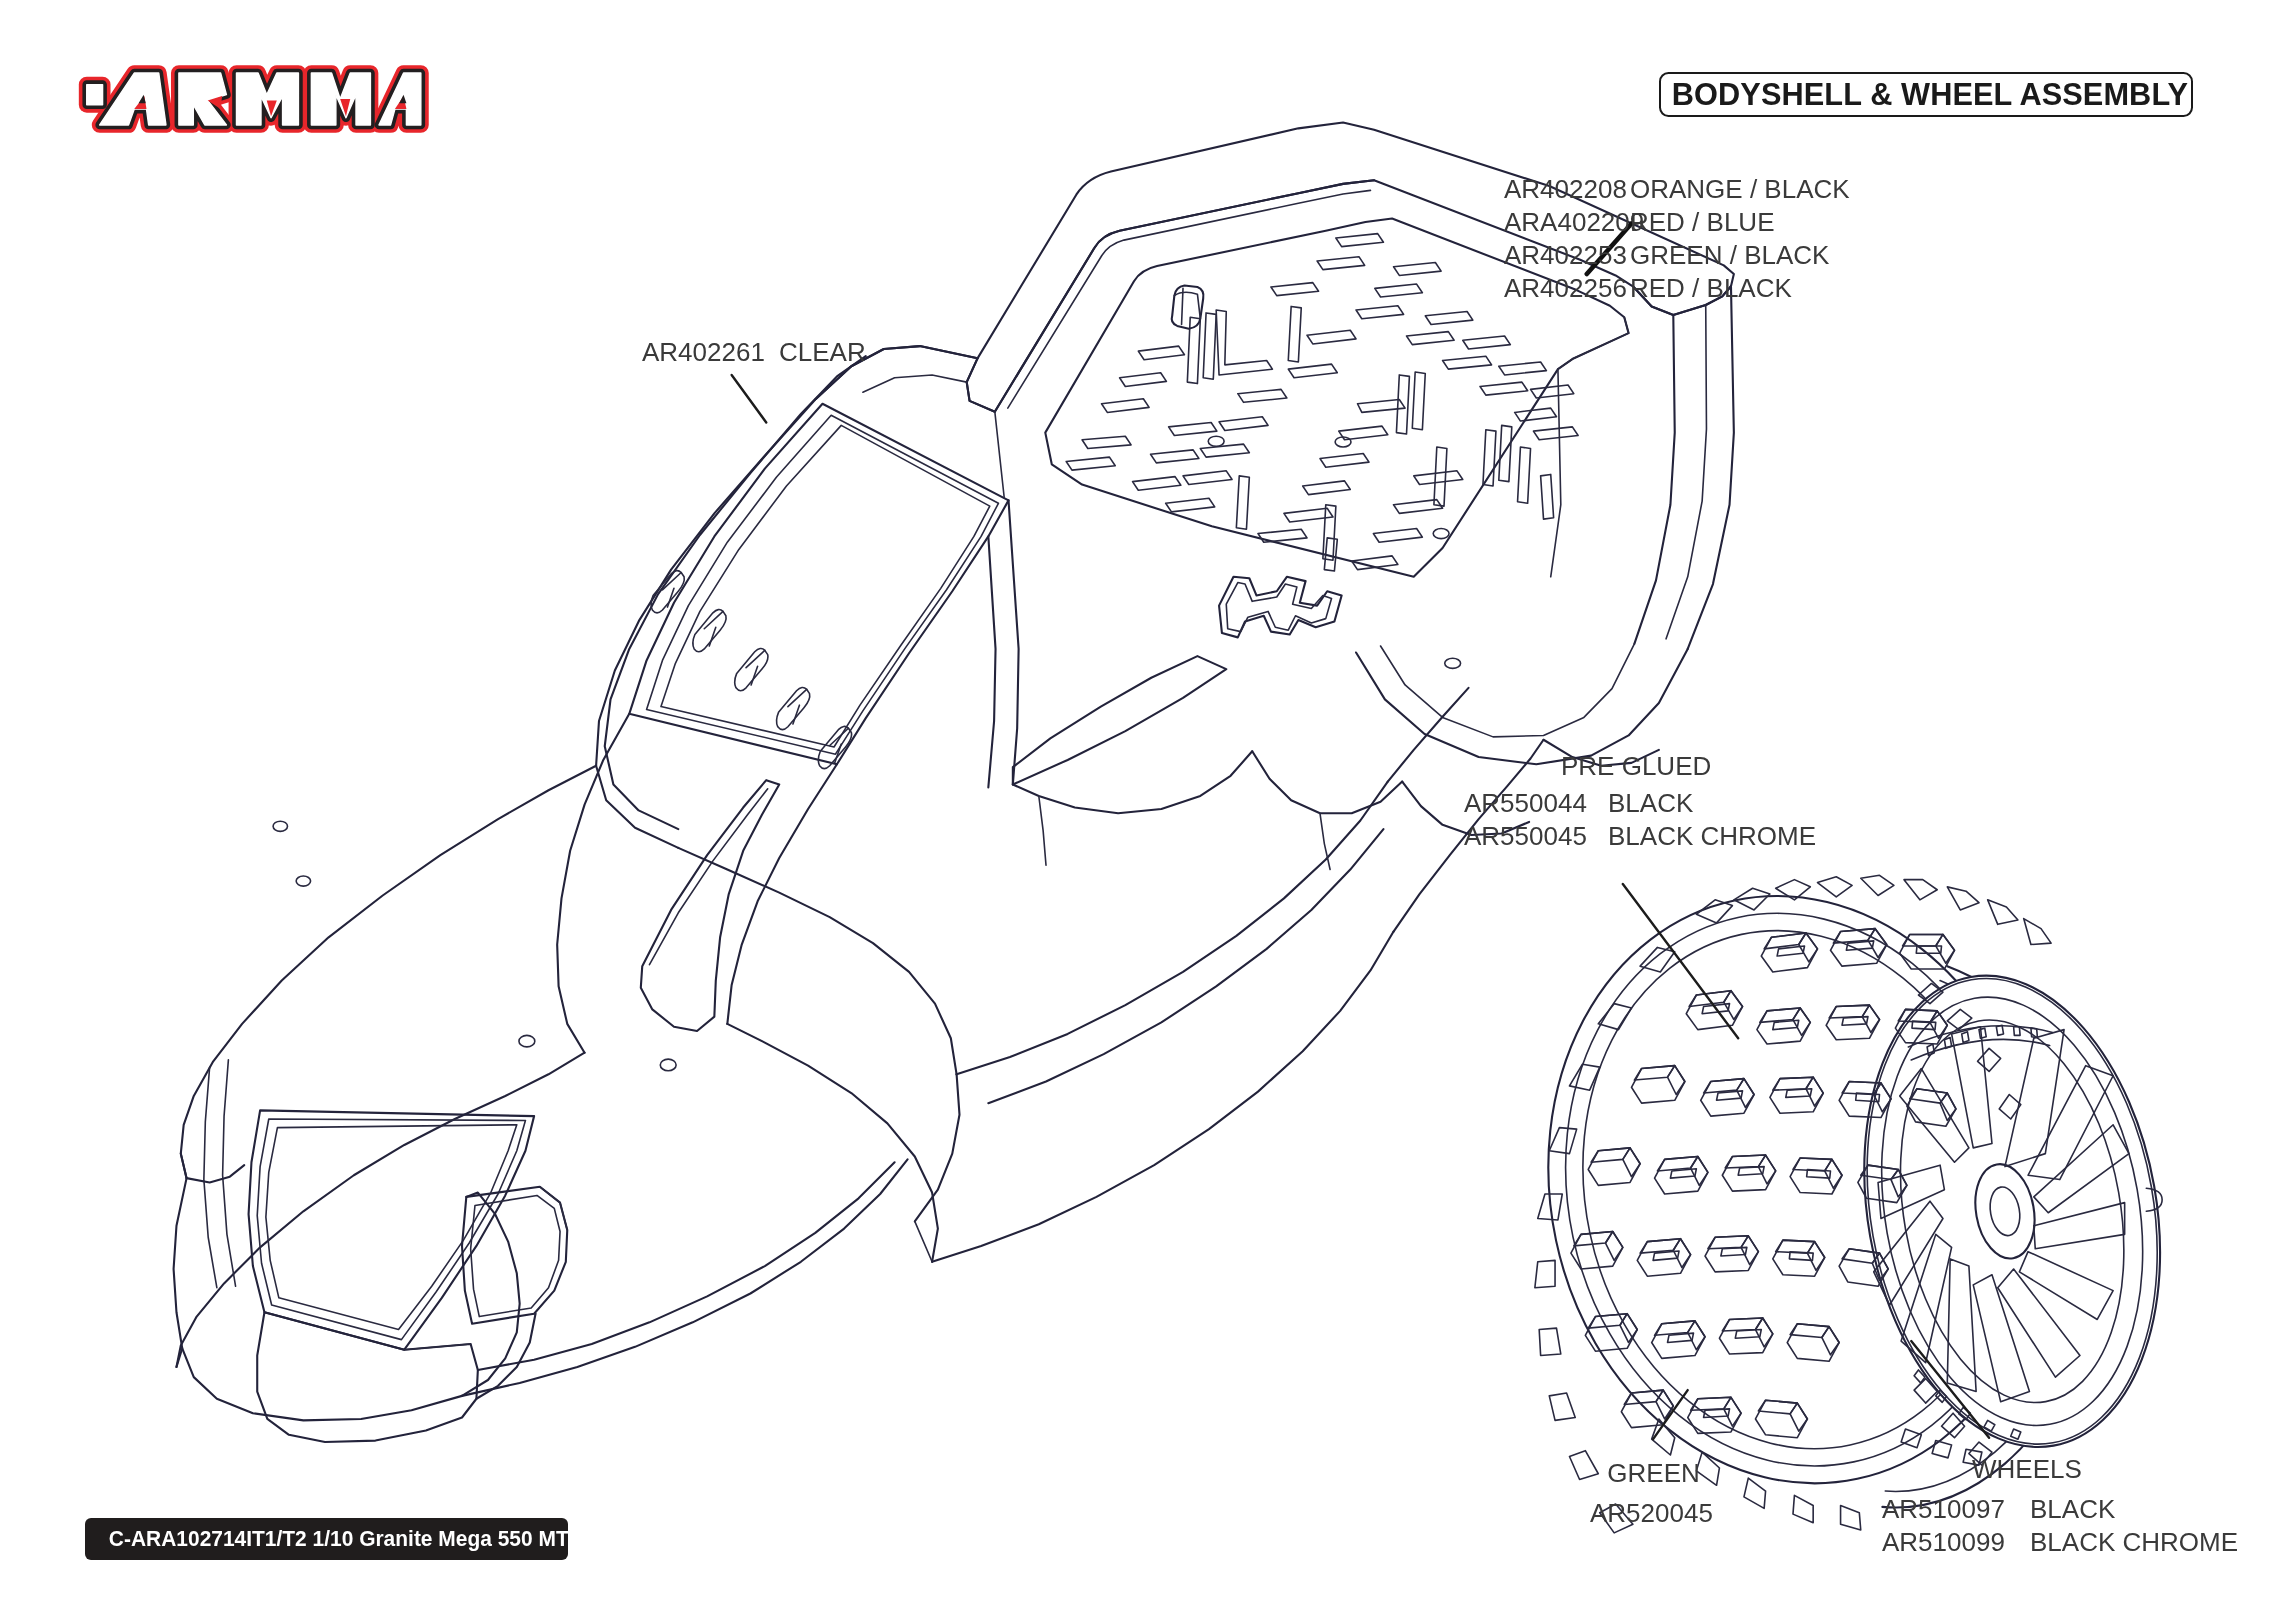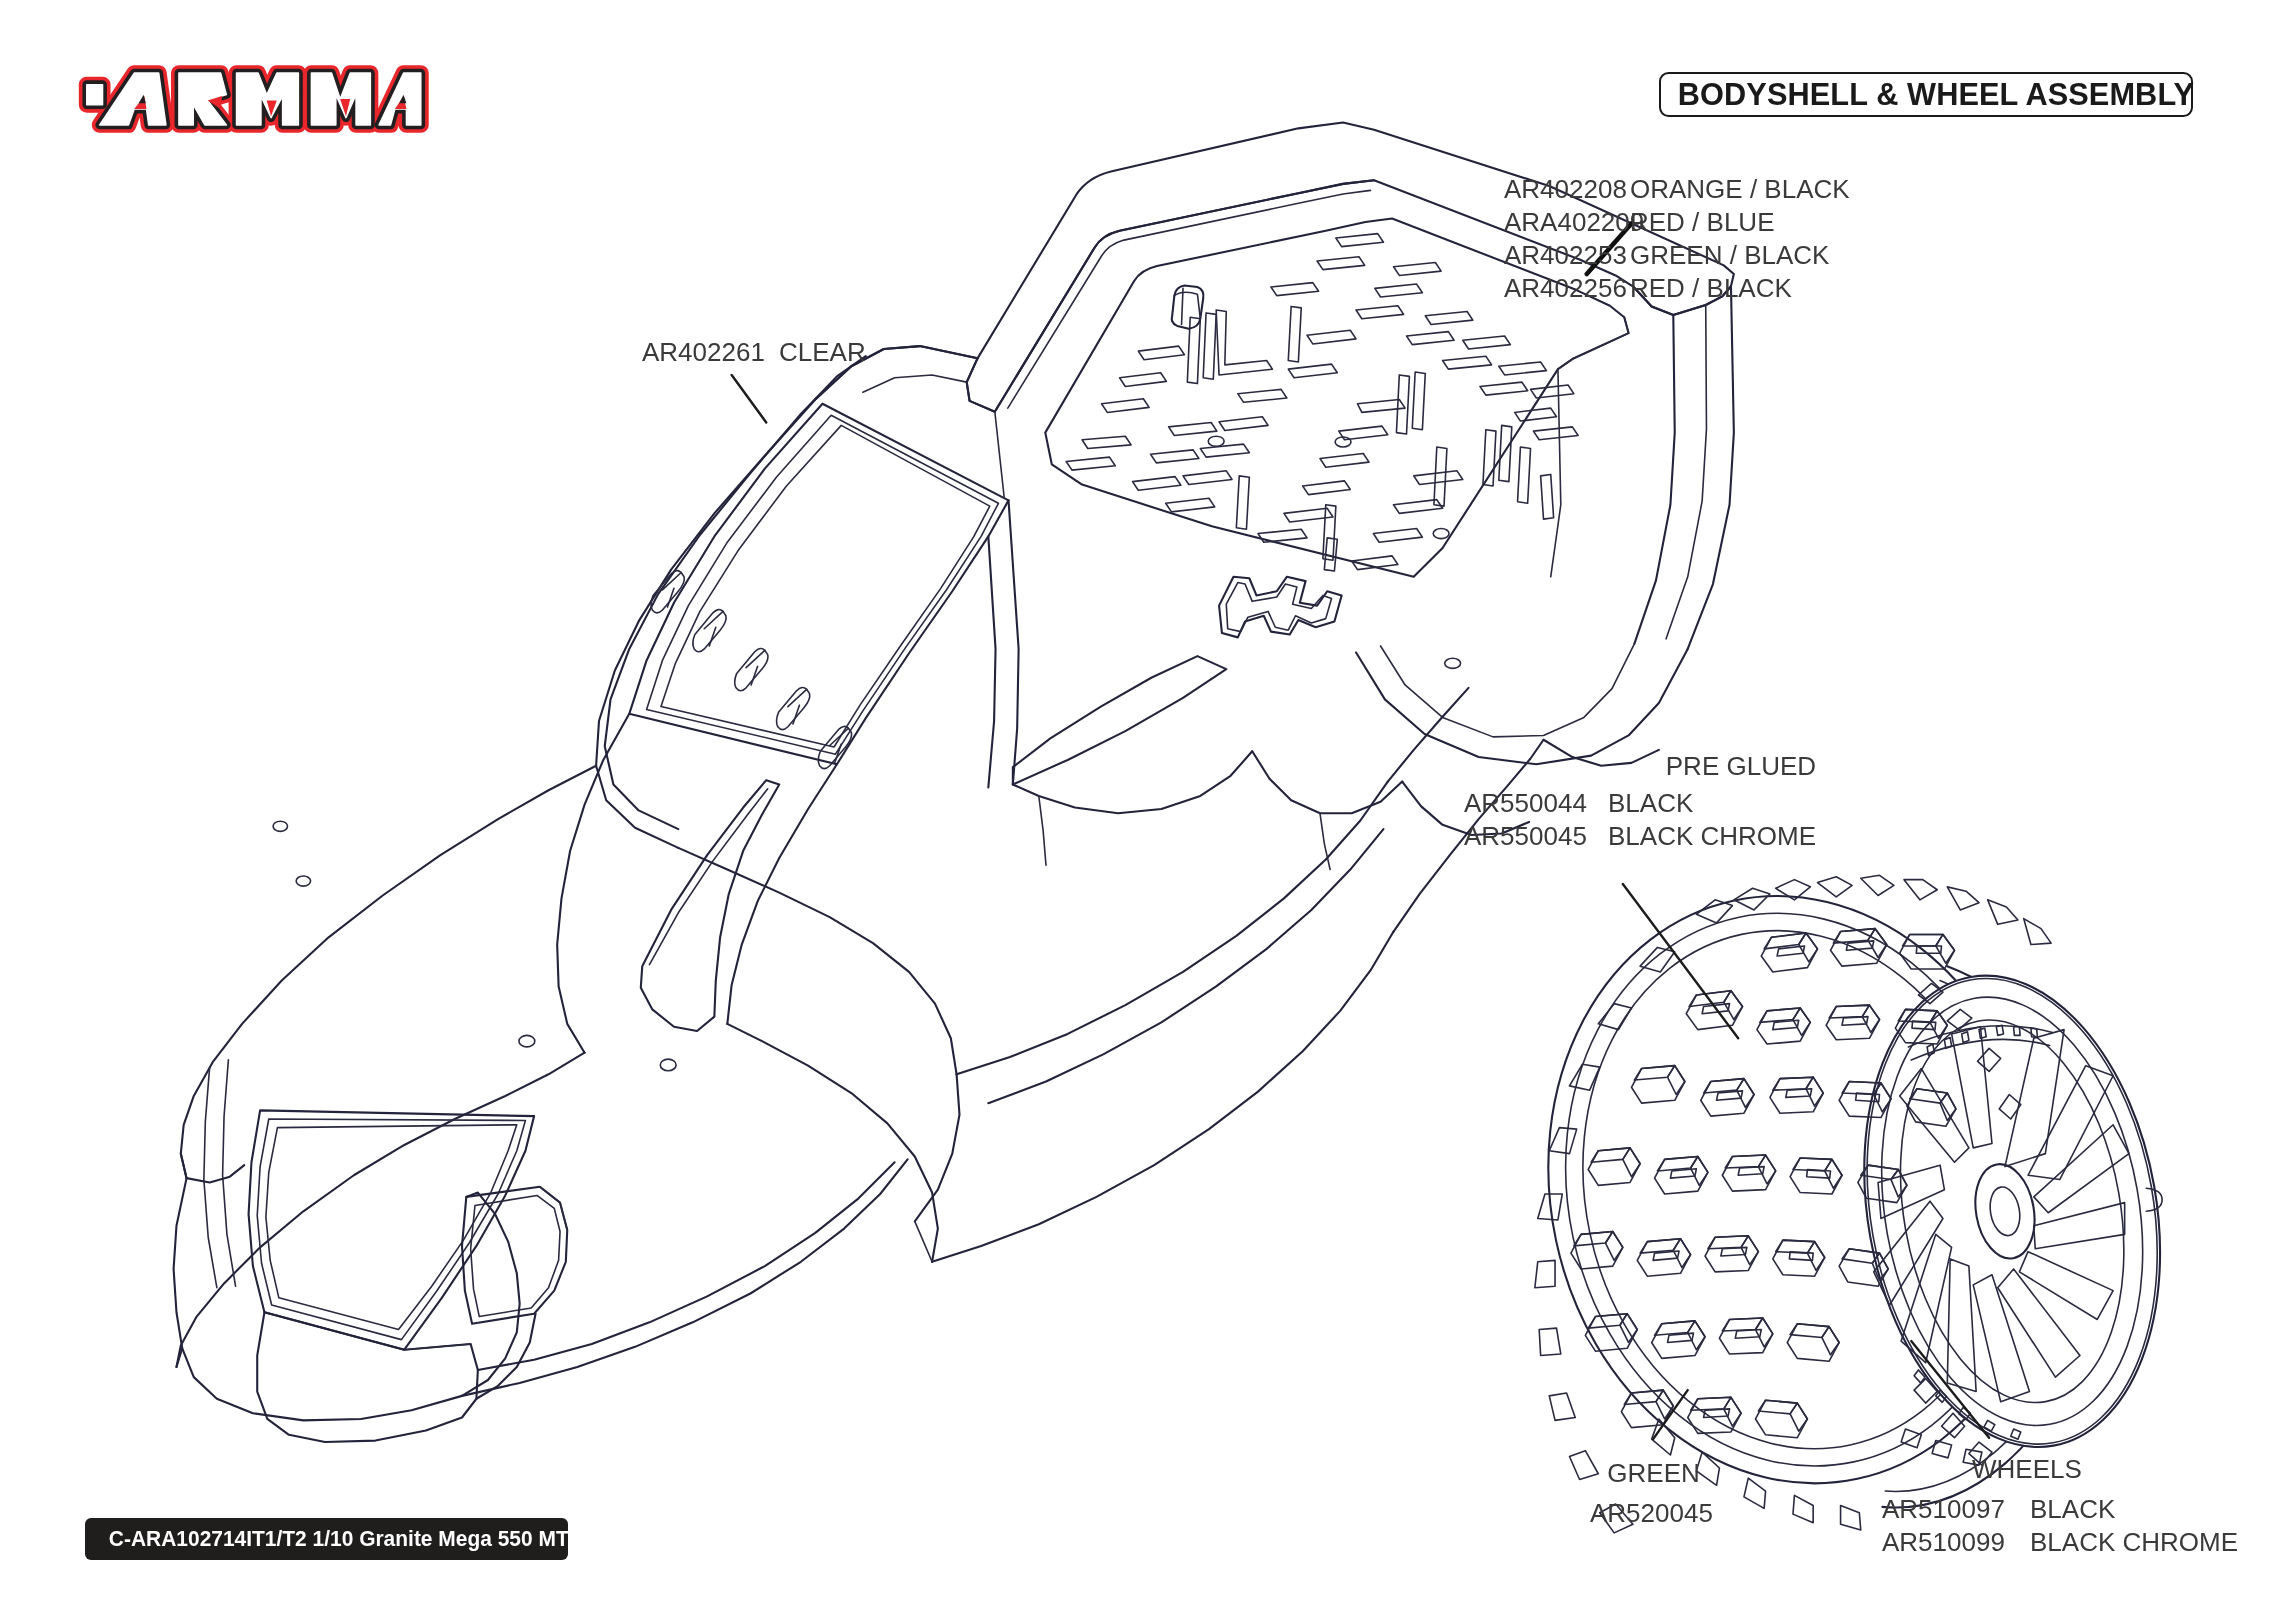--- a/index.html
+++ b/index.html
@@ -33,23 +33,21 @@
     position: absolute;
     left: 1659px;
     top: 72px;
     width: 534px;
     height: 45px;
     border: 2.2px solid #1a1a1a;
     border-radius: 9.4px;
     box-sizing: border-box;
     display: flex;
     align-items: center;
-    justify-content: center;
     background: #ffffff;
-    padding-left: 20px;
   }
   #title-box .title-text {
     font-size: 32px;
     font-weight: bold;
     color: #1a1a1a;
     letter-spacing: 0.1px;
     white-space: nowrap;
     transform: scaleX(0.96);
   }
 
@@ -105,21 +103,20 @@
   }
   #callout-clear .pn { width: 137px; }
 
   #callout-tire-wheel {
     left: 1464px;
     top: 750px;
   }
   #callout-tire-wheel .heading {
     margin-left: 97px;
     margin-bottom: 4.3px;
-    text-align: right;
   }
   #callout-tire-wheel .pn { width: 144px; }
 
   #callout-tire {
     left: 1590px;
     top: 1457px;
     text-align: left;
   }
   #callout-tire .heading { margin-left: 17.3px; margin-bottom: 7.2px; }
 

